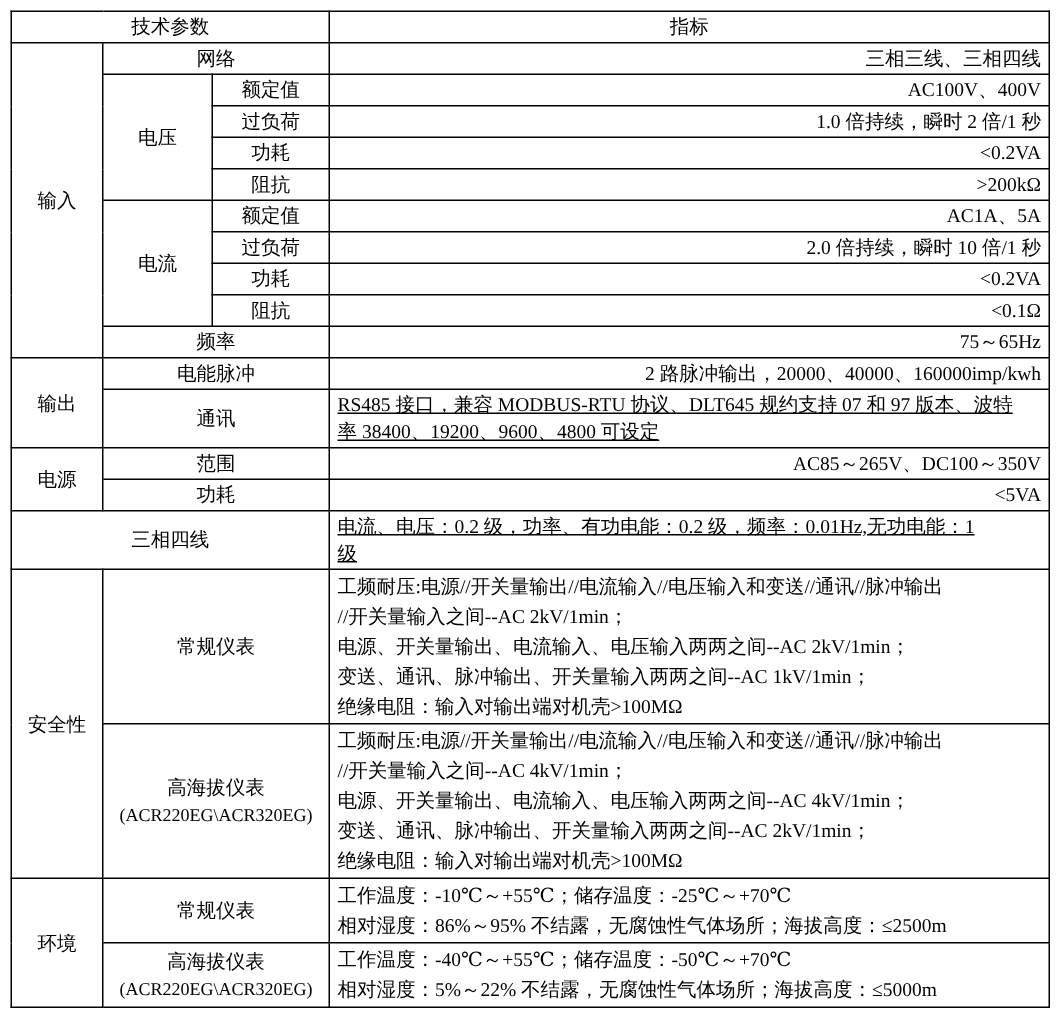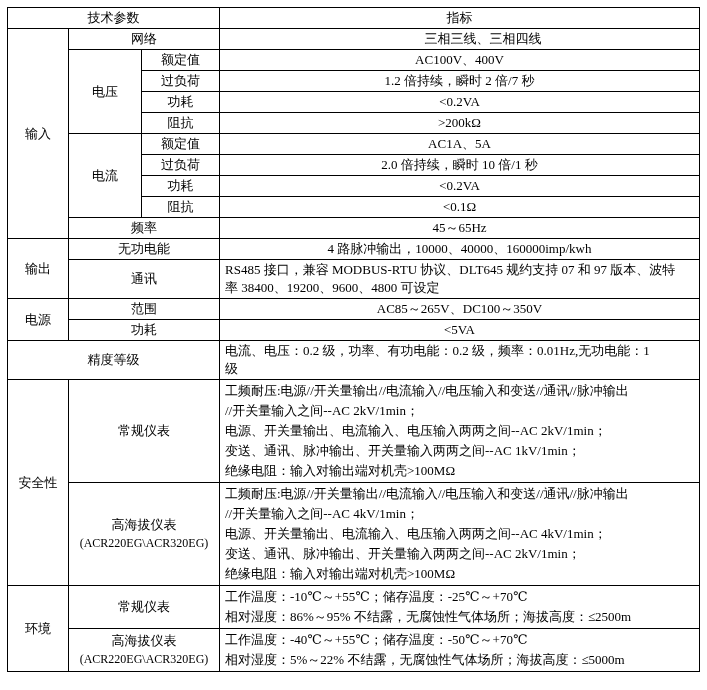--- a/index.html
+++ b/index.html
@@ -21,28 +21,28 @@
     font-size: 13px;
     color: #000000;
   }
   table.spec td {
     border: 1px solid #000000;
     vertical-align: middle;
     overflow: hidden;
   }
   tr.h21 { height: 21px; }
   .c { text-align: center; padding: 0 2px; }
-  .v { text-align: center; padding: 1px 5px; }
+  .v { text-align: right; padding: 1px 5px; }
   .ml {
     white-space: pre-line;
     line-height: 20px;
     padding: 1px 5px;
     text-align: left;
   }
-  .lh18 { line-height: 18px; }
+  .lh18 { line-height: 18px; text-decoration: underline; }
   .indent { padding-left: 52px; }
   .lblstack { line-height: 18px; }
   .sub { font-size: 12px; }
 </style>
 </head>
 <body>
 
 <div class="wrap">
   <table class="spec">
     <colgroup>
@@ -63,21 +63,21 @@
         <td colspan="2" class="c">网络</td>
         <td class="v indent">三相三线、三相四线</td>
       </tr>
       <tr class="h21">
         <td rowspan="4" class="c">电压</td>
         <td class="c">额定值</td>
         <td class="v">AC100V、400V</td>
       </tr>
       <tr class="h21">
         <td class="c">过负荷</td>
-        <td class="v">1.2 倍持续，瞬时 2 倍/7 秒</td>
+        <td class="v">1.0 倍持续，瞬时 2 倍/1 秒</td>
       </tr>
       <tr class="h21">
         <td class="c">功耗</td>
         <td class="v">&lt;0.2VA</td>
       </tr>
       <tr class="h21">
         <td class="c">阻抗</td>
         <td class="v">&gt;200kΩ</td>
       </tr>
       <tr class="h21">
@@ -92,46 +92,46 @@
       <tr class="h21">
         <td class="c">功耗</td>
         <td class="v">&lt;0.2VA</td>
       </tr>
       <tr class="h21">
         <td class="c">阻抗</td>
         <td class="v">&lt;0.1Ω</td>
       </tr>
       <tr class="h21">
         <td colspan="2" class="c">频率</td>
-        <td class="v">45～65Hz</td>
+        <td class="v">75～65Hz</td>
       </tr>
 
       <tr class="h21">
         <td rowspan="2" class="c">输出</td>
-        <td colspan="2" class="c">无功电能</td>
-        <td class="v">4 路脉冲输出，10000、40000、160000imp/kwh</td>
+        <td colspan="2" class="c">电能脉冲</td>
+        <td class="v">2 路脉冲输出，20000、40000、160000imp/kwh</td>
       </tr>
       <tr>
         <td colspan="2" class="c">通讯</td>
         <td class="ml lh18">RS485 接口，兼容 MODBUS-RTU 协议、DLT645 规约支持 07 和 97 版本、波特
 率 38400、19200、9600、4800 可设定</td>
       </tr>
 
       <tr class="h21">
         <td rowspan="2" class="c">电源</td>
         <td colspan="2" class="c">范围</td>
         <td class="v">AC85～265V、DC100～350V</td>
       </tr>
       <tr class="h21">
         <td colspan="2" class="c">功耗</td>
         <td class="v">&lt;5VA</td>
       </tr>
 
       <tr>
-        <td colspan="3" class="c">精度等级</td>
+        <td colspan="3" class="c">三相四线</td>
         <td class="ml lh18">电流、电压：0.2 级，功率、有功电能：0.2 级，频率：0.01Hz,无功电能：1
 级</td>
       </tr>
 
       <tr>
         <td rowspan="2" class="c">安全性</td>
         <td colspan="2" class="c">常规仪表</td>
         <td class="ml">工频耐压:电源//开关量输出//电流输入//电压输入和变送//通讯//脉冲输出
 //开关量输入之间--AC 2kV/1min；
 电源、开关量输出、电流输入、电压输入两两之间--AC 2kV/1min；

